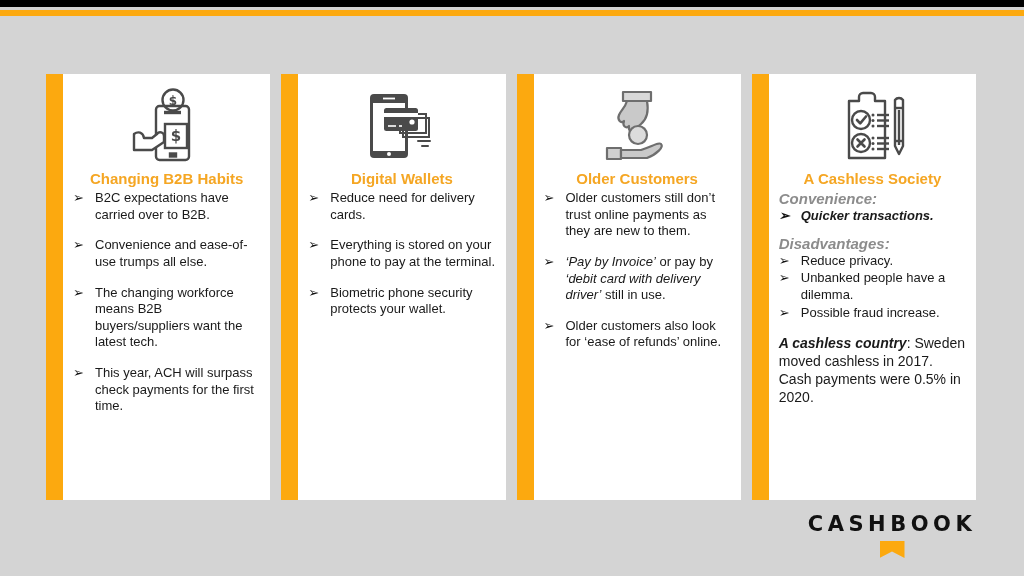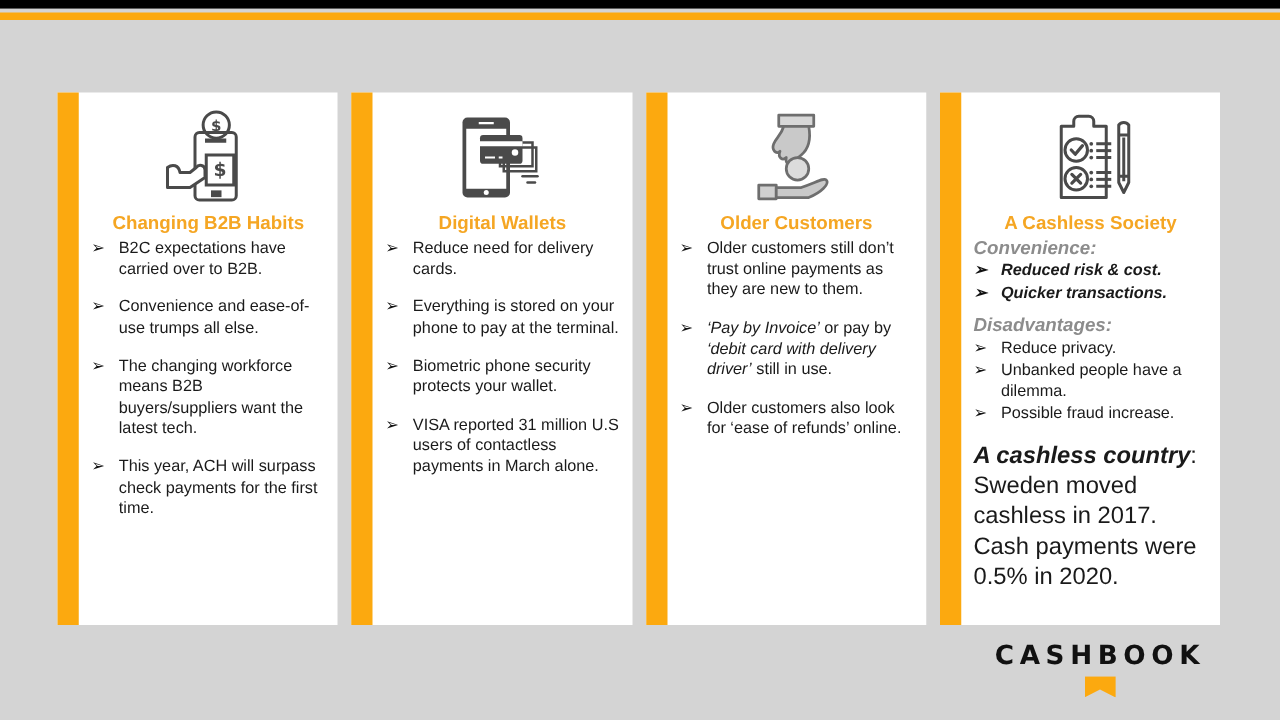--- a/index.html
+++ b/index.html
@@ -128,32 +128,32 @@
     color: #8c8c8c;
     margin-bottom: 1px;
   }
 
   ul.bullets.adv li {
     font-style: italic;
     font-weight: bold;
   }
 
   .note {
-    font-size: 19px;
+    font-size: 14px;
     line-height: 1.28;
     color: #1a1a1a;
     margin-top: 13px;
   }
 
   .spacer-sm { height: 9px; }
 
   
   .logo {
     position: absolute;
-    right: 54px;
+    right: 42px;
     bottom: 18px;
     width: 180px;
     text-align: center;
   }
   .logo-word {
     font-family: "DejaVu Sans", sans-serif;
     font-weight: bold;
     font-size: 21px;
     letter-spacing: 4.5px;
     color: #111111;
@@ -223,21 +223,20 @@
             <line x1="56" y1="53" x2="68" y2="53"></line>
             <line x1="60" y1="58" x2="66" y2="58"></line>
           </g>
         </svg>
       </div>
       <div class="card-heading">Digital Wallets</div>
       <ul class="bullets">
         <li>Reduce need for delivery cards.</li>
         <li>Everything is stored on your phone to pay at the terminal.</li>
         <li>Biometric phone security protects your wallet.</li>
-        <li>VISA reported 31 million U.S users of contactless payments in March alone.</li>
       </ul>
     </div>
   </div>
 
   <div class="card">
     <div class="card-inner">
       <div class="icon-wrap">
         <svg width="80" height="78" viewBox="0 0 80 78">
           <g stroke="#6e6e6e" stroke-width="2.2" stroke-linejoin="round">
             <rect x="26" y="4" width="28" height="9" fill="#d8d8d8"></rect>
@@ -294,21 +293,20 @@
             <line x1="65" y1="20" x2="73" y2="20"></line>
             <line x1="69" y1="22" x2="69" y2="57"></line>
             <line x1="65" y1="53" x2="73" y2="53"></line>
           </g>
         </svg>
       </div>
       <div class="card-heading">A Cashless Society</div>
 
       <div class="sub-heading">Convenience:</div>
       <ul class="bullets tight adv">
-        <li>Reduced risk &amp; cost.</li>
         <li>Quicker transactions.</li>
       </ul>
 
       <div class="spacer-sm"></div>
 
       <div class="sub-heading">Disadvantages:</div>
       <ul class="bullets tight">
         <li>Reduce privacy.</li>
         <li>Unbanked people have a dilemma.</li>
         <li>Possible fraud increase.</li>

